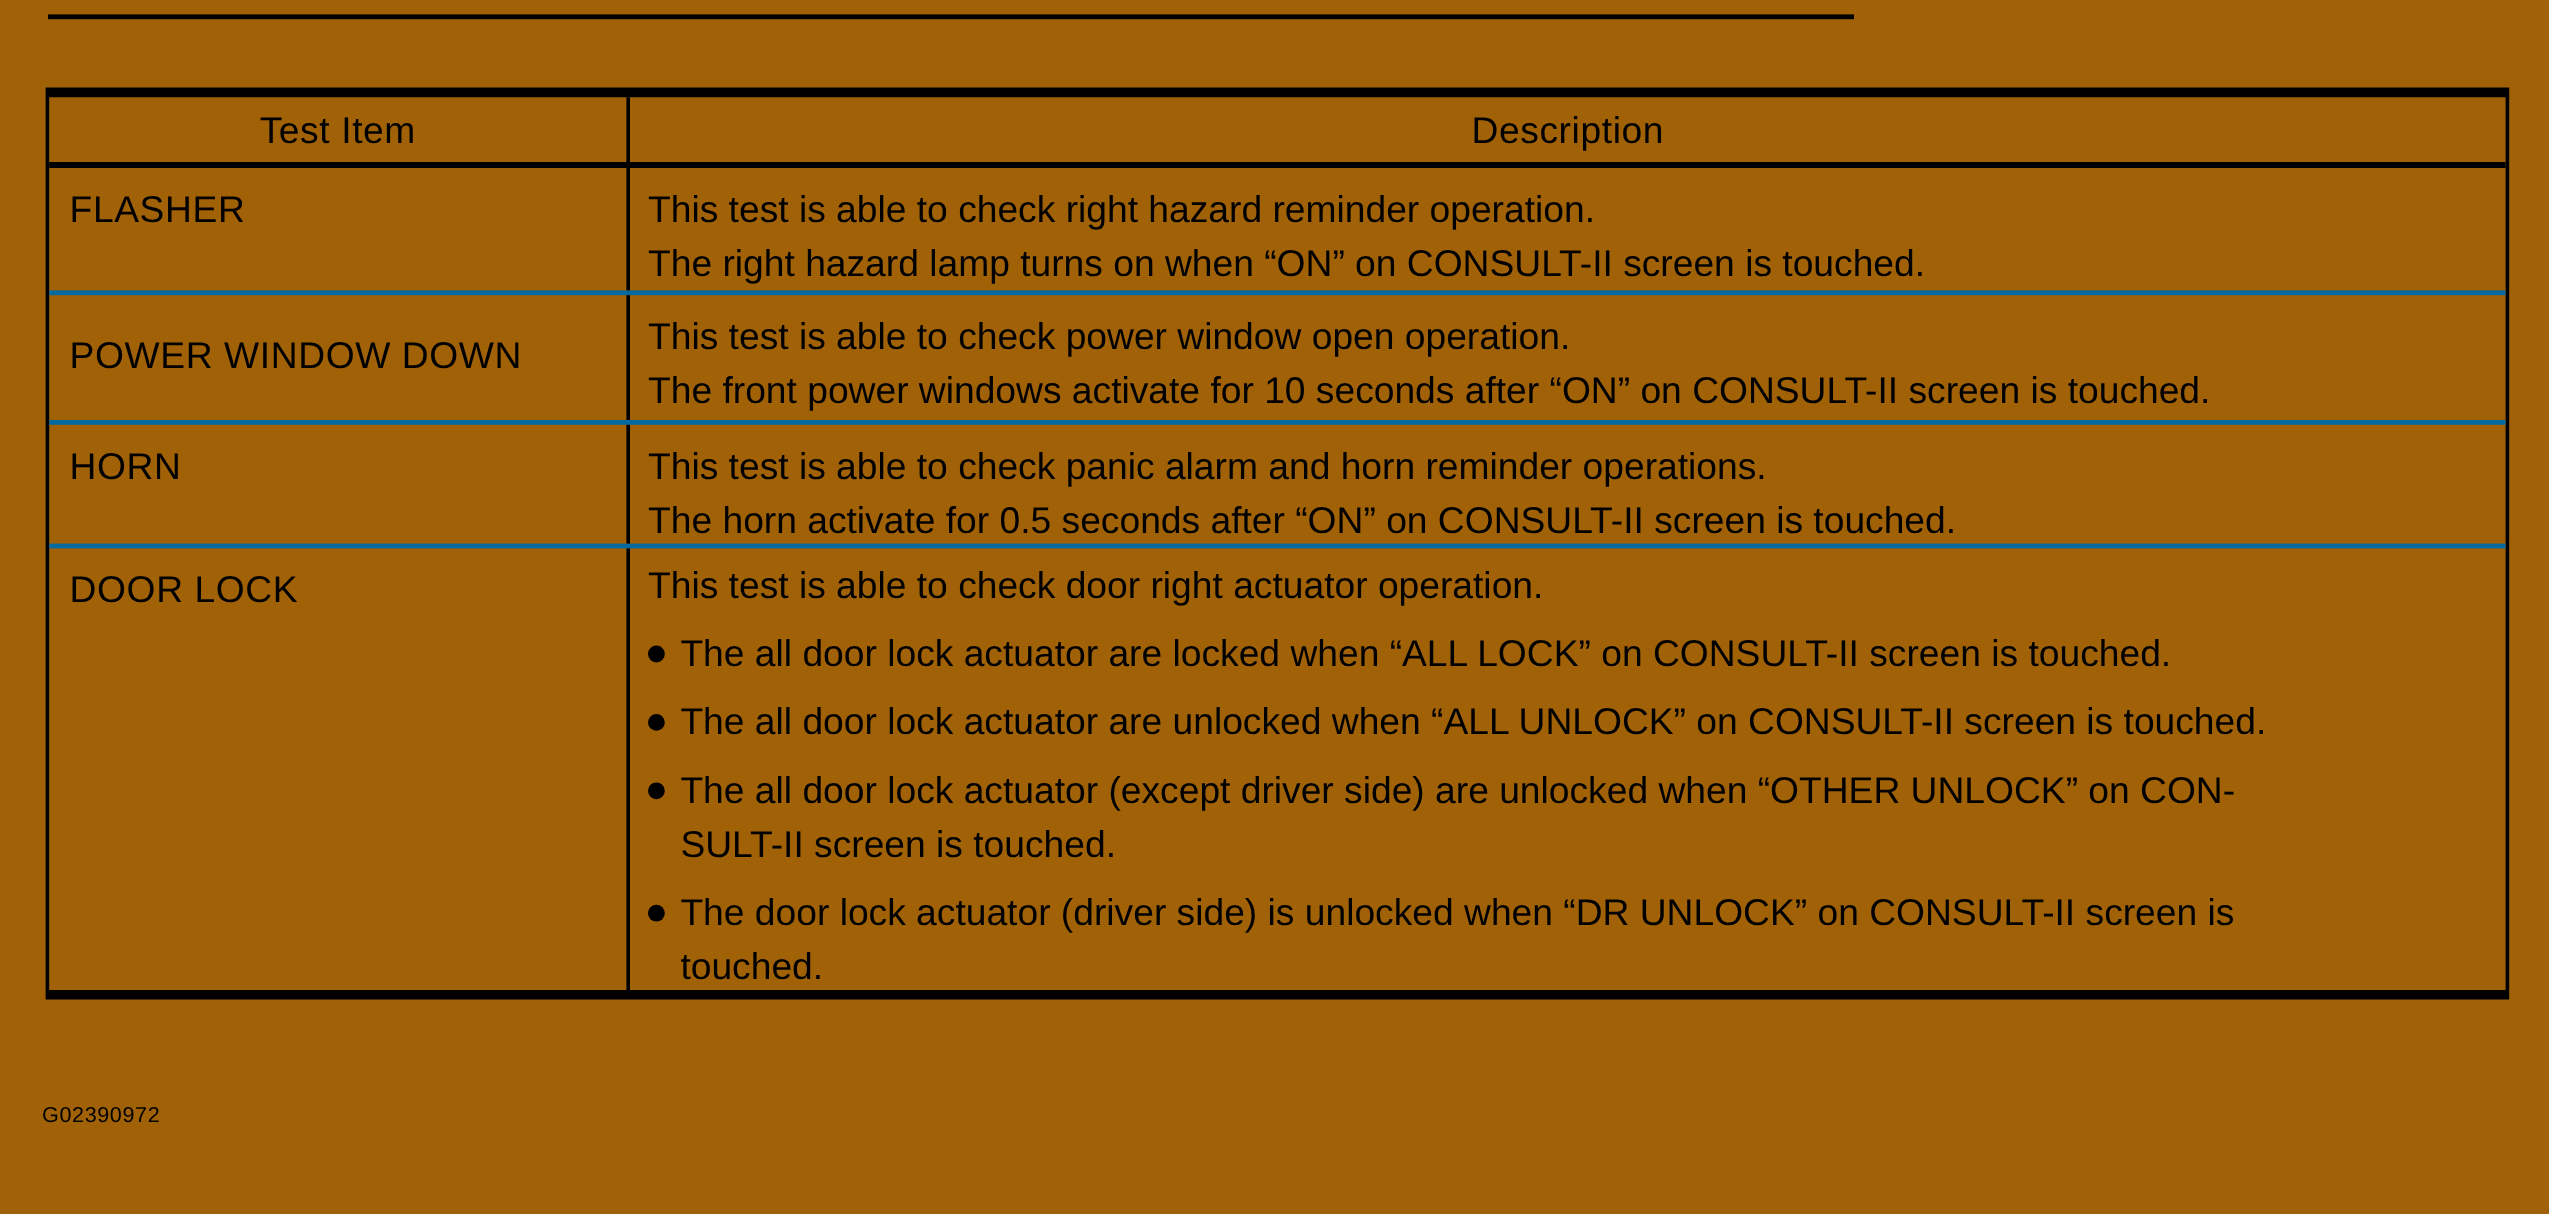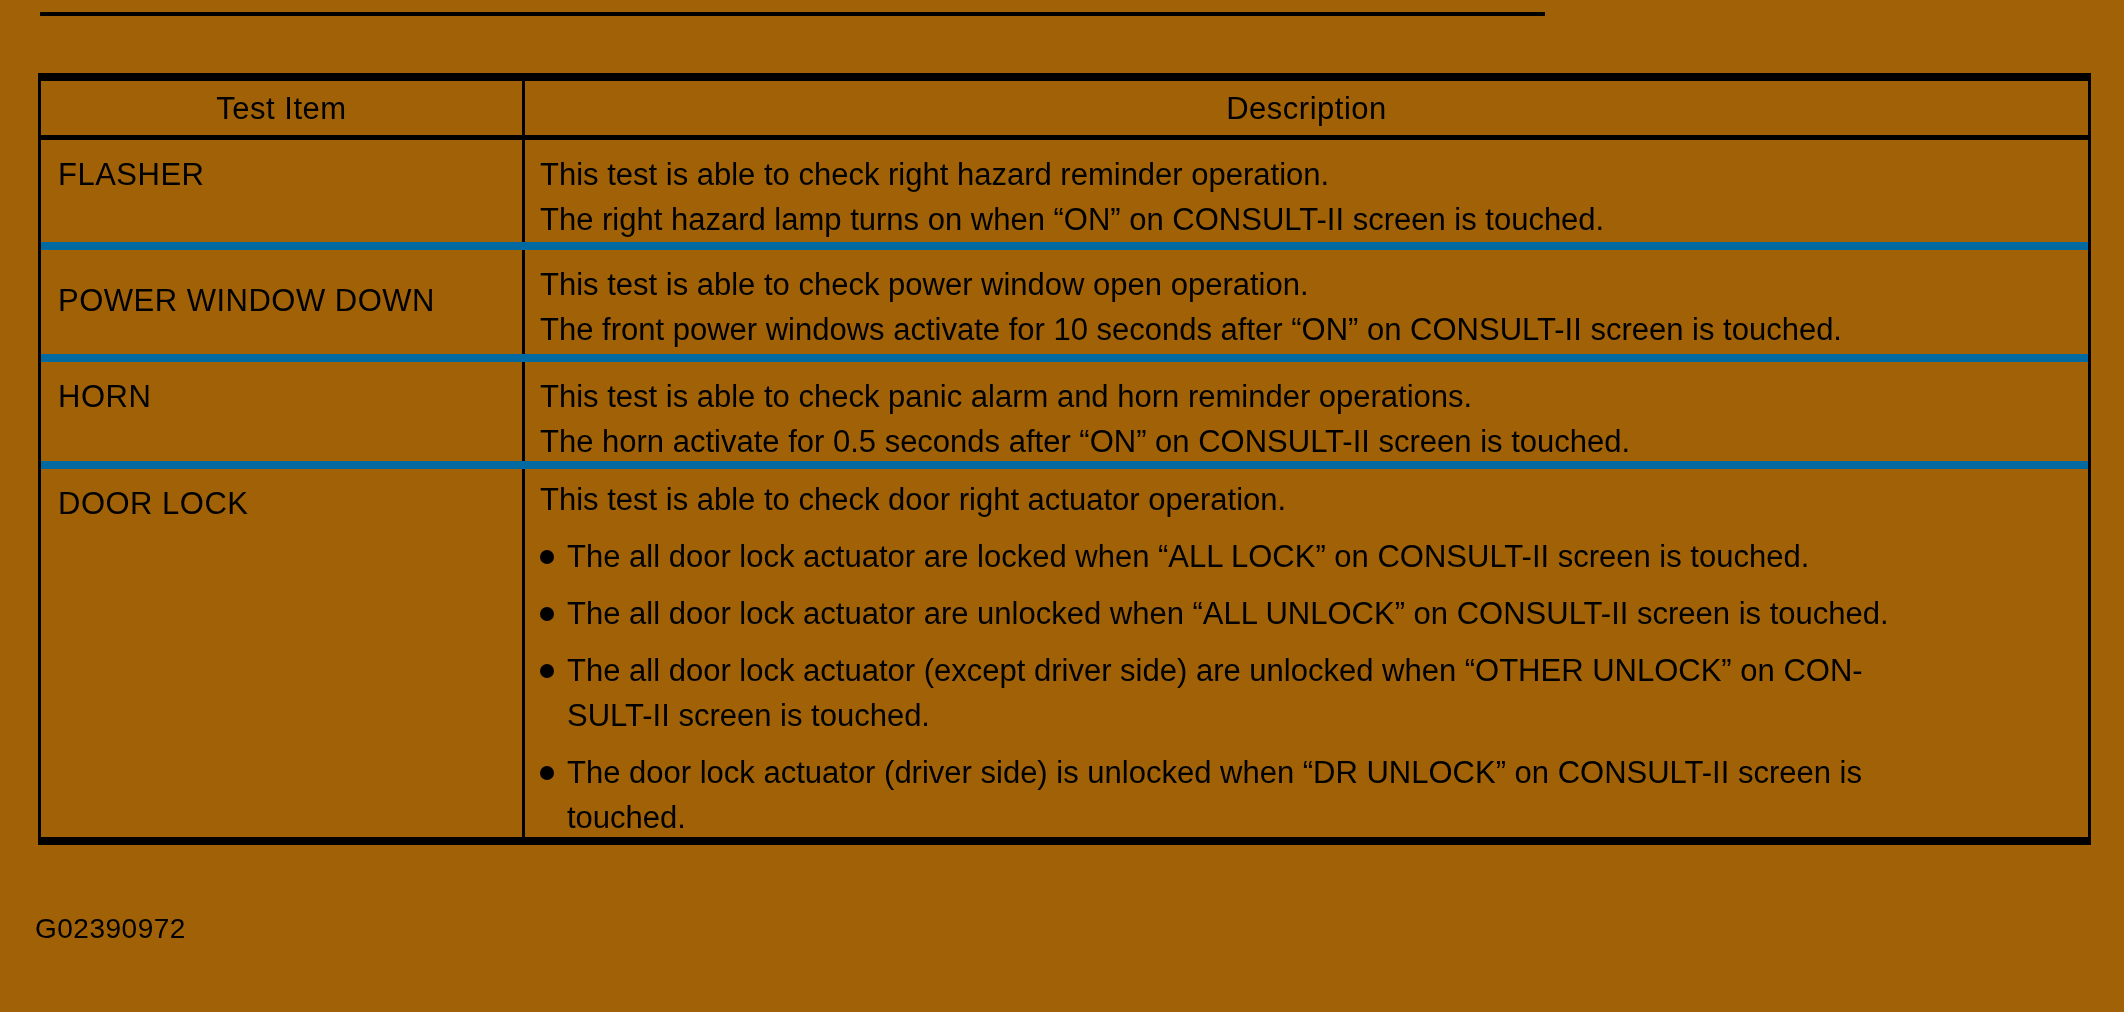--- a/index.html
+++ b/index.html
@@ -17,21 +17,21 @@
   .spec-table{
     position:absolute;left:38px;top:73px;width:2047px;
     border-top:8px solid #000;
     border-bottom:8px solid #000;
     border-left:3px solid #000;
     border-right:3px solid #000;
     box-sizing:content-box;
   }
   .trow{display:flex;box-sizing:content-box;}
   .sep5{border-top:5px solid #000;}
-  .sep4{border-top:8px solid #0369a1;}
+  .sep4{border-top:4px solid #0369a1;}
   .cell-item{
     width:484px;min-width:484px;box-sizing:border-box;
     border-right:3px solid #000;
     padding:12px 10px 16px 17px;
     font-size:31px;line-height:45px;
     letter-spacing:.5px;
   }
   .cell-desc{
     flex:1;box-sizing:border-box;
     padding:12px 12px 0 15px;
@@ -53,21 +53,21 @@
   .dline{display:block;}
   .bullet{display:flex;margin-top:12px;}
   .bullet .dotcol{width:27px;min-width:27px;}
   .bullet .dot{
     display:block;width:14px;height:14px;border-radius:50%;
     background:#000;margin-top:16px;
   }
   .bullet .btext{flex:1;}
   .figure-id{
     position:absolute;left:35px;top:916px;
-    font-size:28px;line-height:26px;letter-spacing:.5px;
+    font-size:18px;line-height:26px;letter-spacing:.5px;
   }
 </style>
 </head>
 <body>
 
 <div class="canvas">
 
   <div class="top-rule"></div>
 
   <div class="spec-table">

